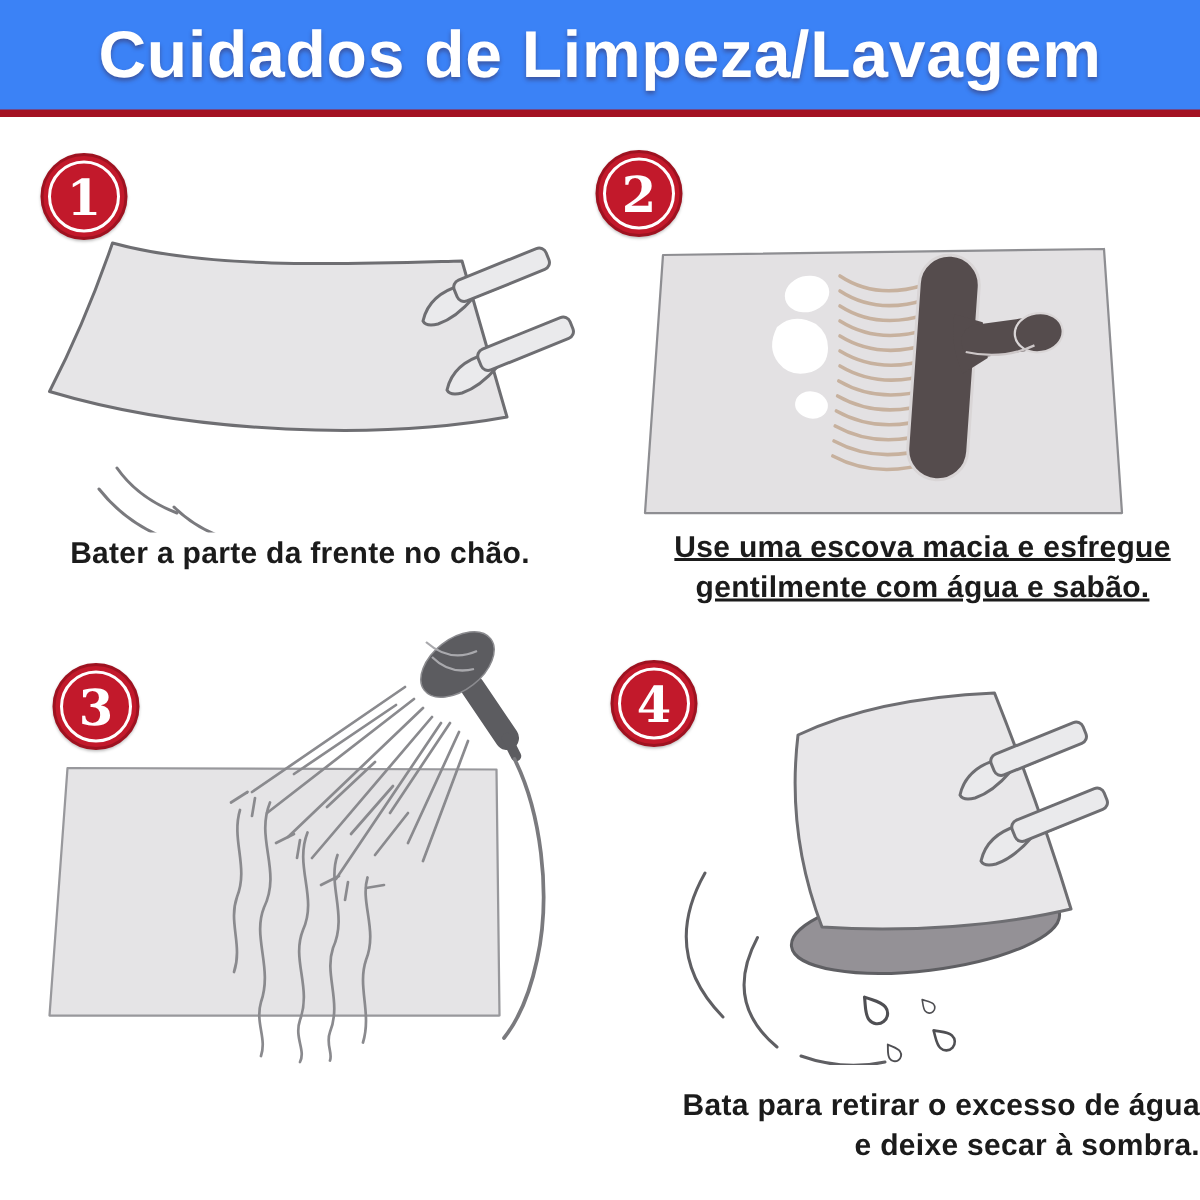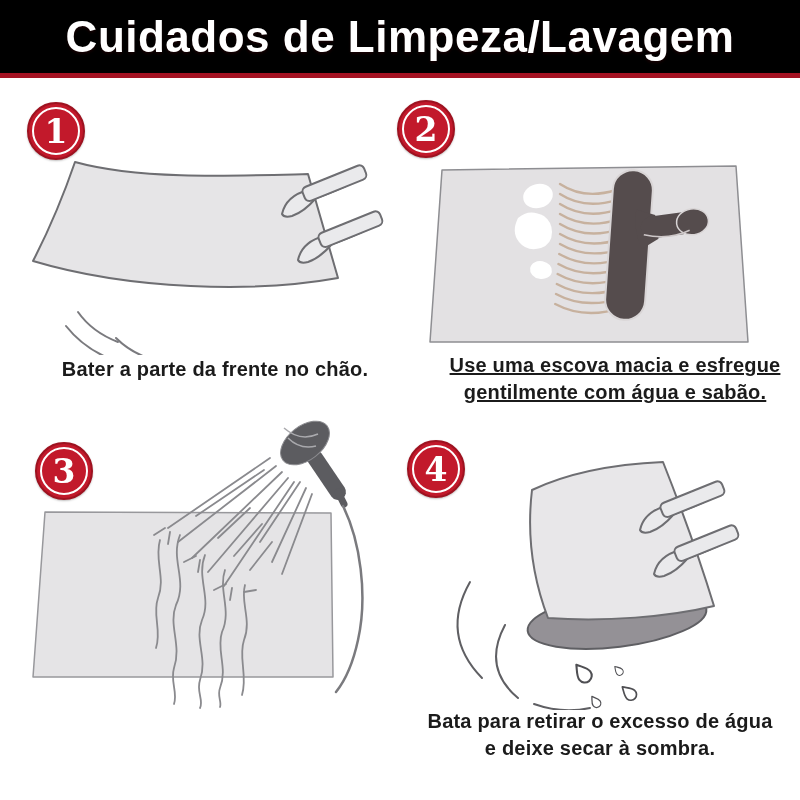--- a/index.html
+++ b/index.html
@@ -1,37 +1,37 @@
 <!DOCTYPE html>
 <html><head>
 <meta charset="utf-8">
 <style>
   html,body{margin:0;padding:0;background:#fff;}
   .page{position:relative;width:800px;height:800px;background:#fff;overflow:hidden;
         font-family:"Liberation Sans",sans-serif;}
   
-  .banner{position:absolute;left:0;top:0;width:800px;height:73px;background:#000000;
+  .banner{position:absolute;left:0;top:0;width:800px;height:73px;background:#3b82f6;
           border-bottom:5px solid #A41222;display:flex;align-items:center;justify-content:center;}
   .banner h1{margin:0;font-size:44px;font-weight:bold;color:#fff;letter-spacing:.5px;
              text-shadow:0 2px 3px rgba(60,0,6,.35);}
   
   .badge{position:absolute;width:54px;height:54px;border-radius:50%;background:#C2192B;
          border:2px solid #9E1220;box-shadow:0 1px 2px rgba(0,0,0,.25);
          display:flex;align-items:center;justify-content:center;}
   .badge::before{content:"";position:absolute;inset:3px;border:2.5px solid #fff;border-radius:50%;}
   .badge span{position:relative;font-family:"DejaVu Serif",serif;font-weight:bold;
               font-size:33px;line-height:1;color:#fff;}
   
   .caption{position:absolute;margin:0;width:400px;text-align:center;font-weight:bold;
            font-size:20px;line-height:1.35;color:#1B1B1B;white-space:pre-line;letter-spacing:.2px;}
   .cap1{left:0;top:356;}
   .cap2{left:415px;top:352px;text-decoration:underline;}
   .cap3{left:0;top:712px;}
-  .cap4{left:400px;top:708px;}
-  .cap1{left:15px;top:356px;}
+  .cap4{left:400px;top:724px;text-align:right;}
+  .cap1{left:0;top:356px;}
   svg{position:absolute;display:block;}
   #svg1{left:20px;top:130px;}
   #svg2{left:410px;top:130px;}
   #svg3{left:20px;top:420px;}
   #svg4{left:410px;top:420px;}
 </style>
 </head>
 <body>
 
 <div class="page">

